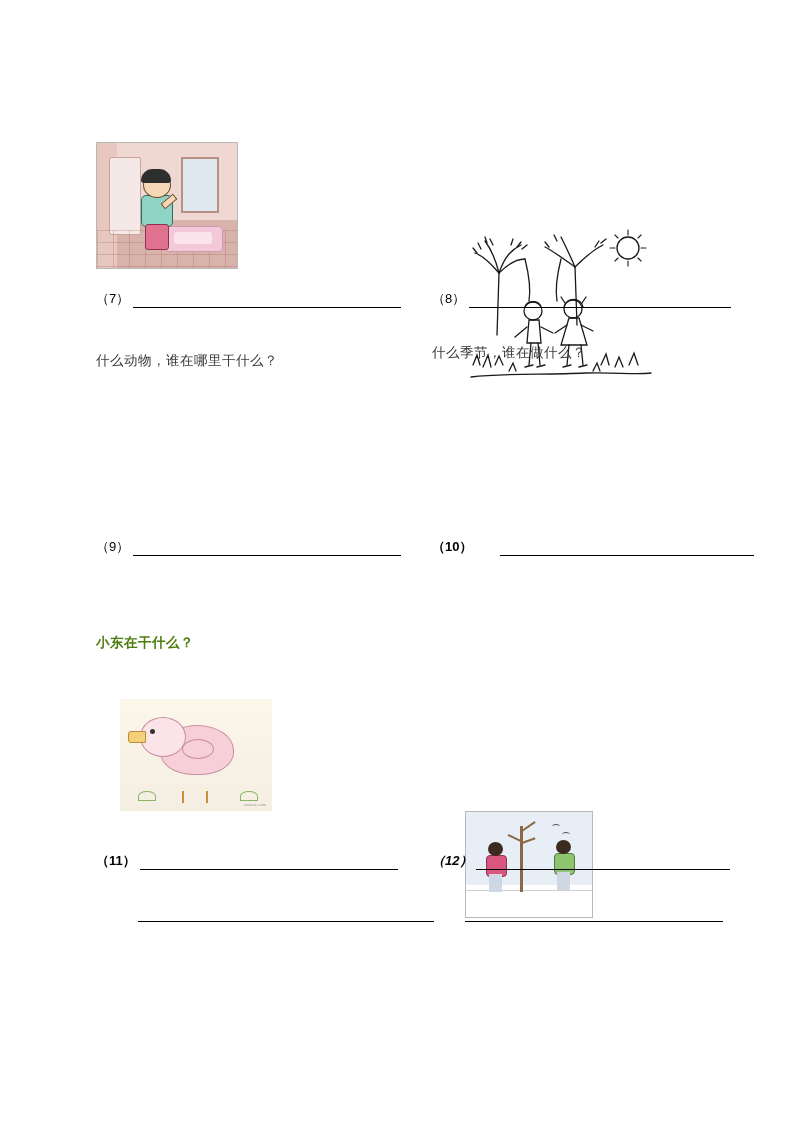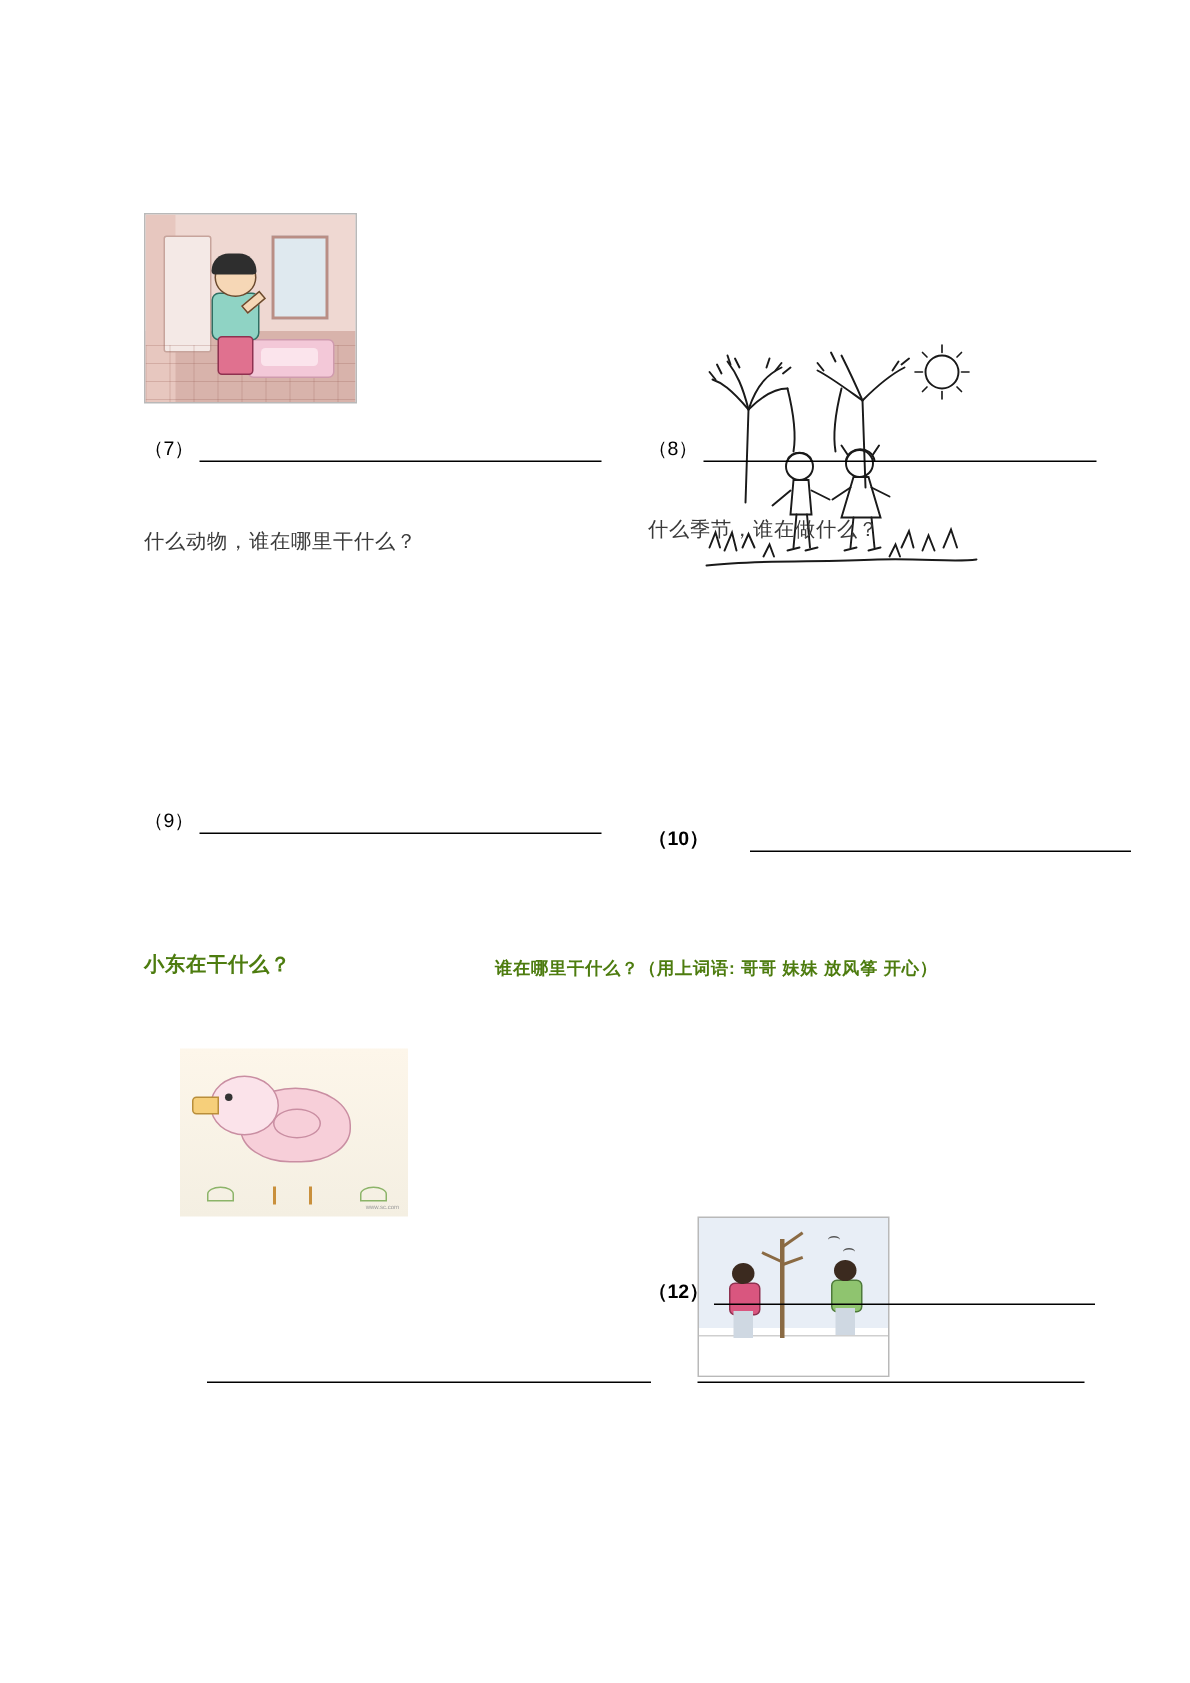--- a/index.html
+++ b/index.html
@@ -235,30 +235,33 @@
       <div class="l"></div>
       <div class="h"></div>
     </div>
   </div>
 
   <div class="answer-line col-left" style="top:538px;">
     <span class="num">（9）</span>
     <span class="rule" style="width:268px;"></span>
   </div>
 
-  <div class="answer-line col-right" style="top:550px;gap:24px;">
+  <div class="answer-line col-right" style="top:538px;gap:24px;">
     <span class="num"><b>（10）</b></span>
     <span class="rule" style="width:254px;"></span>
   </div>
 
   <div class="prompt prompt-bold col-left" style="top:634px;">小东在干什么？</div>
-  <div class="prompt prompt-bold prompt-small" style="position:absolute;left:330px;top:638px;">谁在哪里干什么？（用上词语: 哥哥  妹妹    放风筝   开心）</div>
-
-
-  <div class="answer-line col-right" style="top:852px;">
+
+  <div class="answer-line col-left" style="top:852px;">
+    <span class="num"><b>（11）</b></span>
+    <span class="rule" style="width:258px;"></span>
+  </div>
+
+  <div class="answer-line col-right" style="top:852px;font-style:italic;">
     <span class="num"><b>（12）</b></span>
     <span class="rule" style="width:254px;"></span>
   </div>
 
   <div class="extra-rule" style="left:138px; top:920px; width:296px;"></div>
   <div class="extra-rule" style="left:465px; top:920px; width:258px;"></div>
 
 </div>
 
 </body></html>

